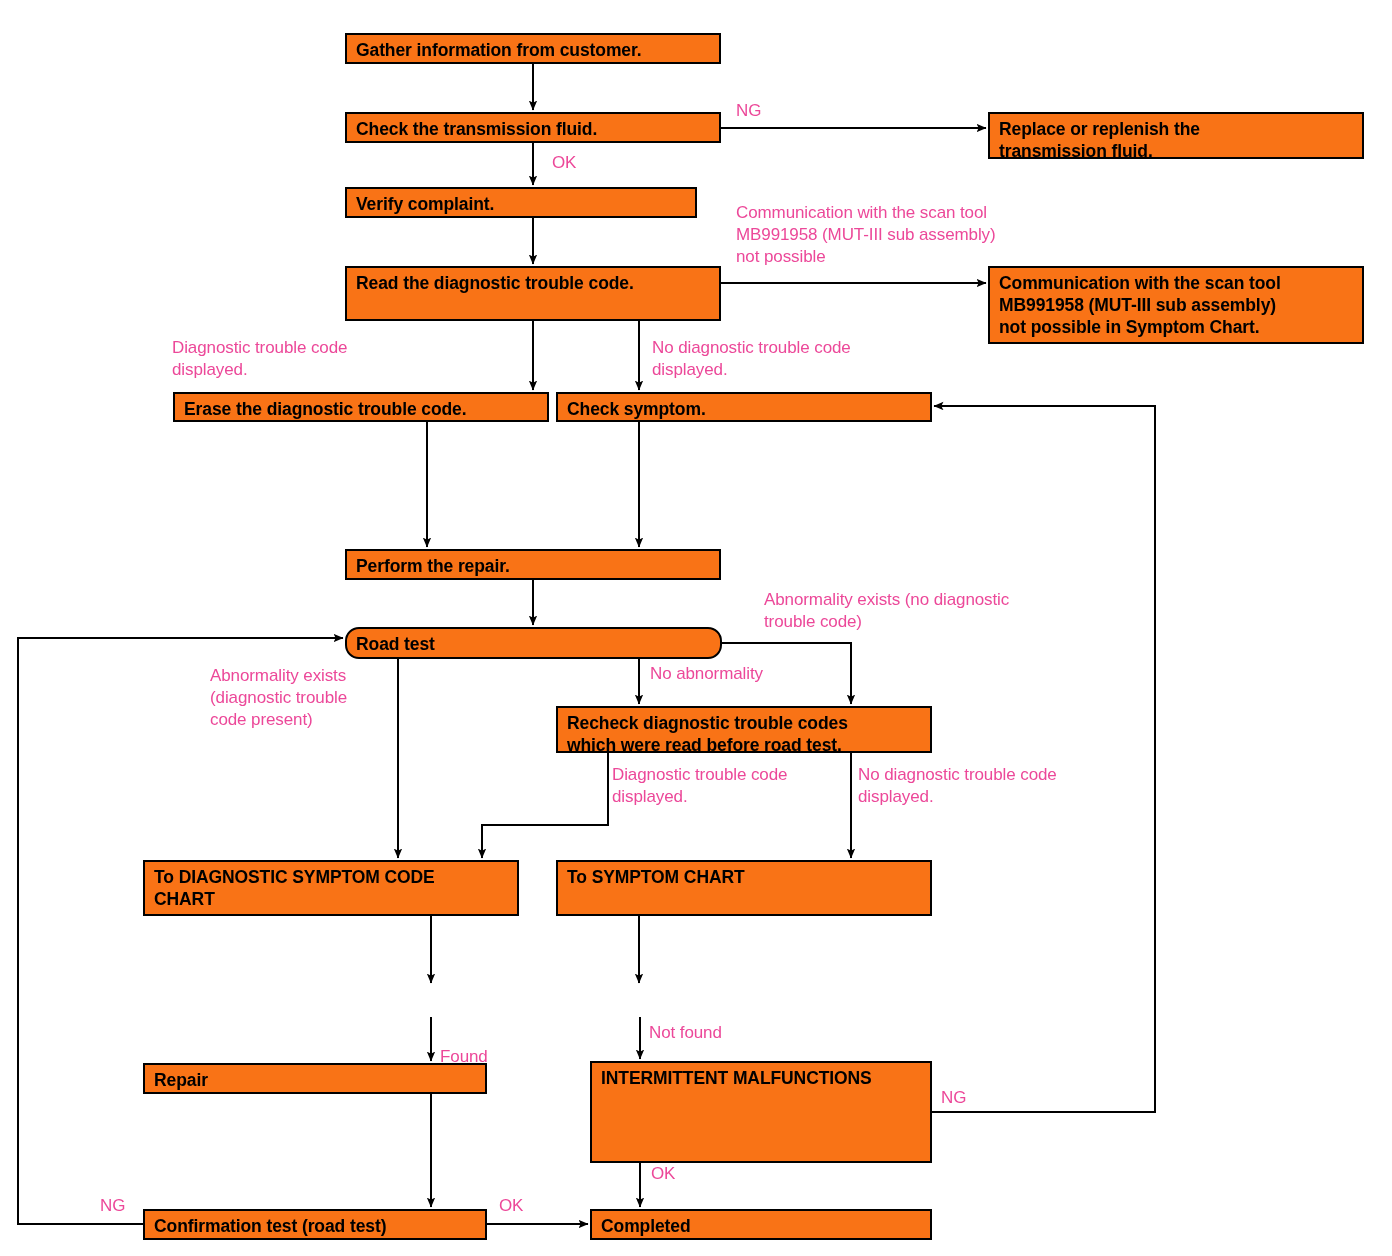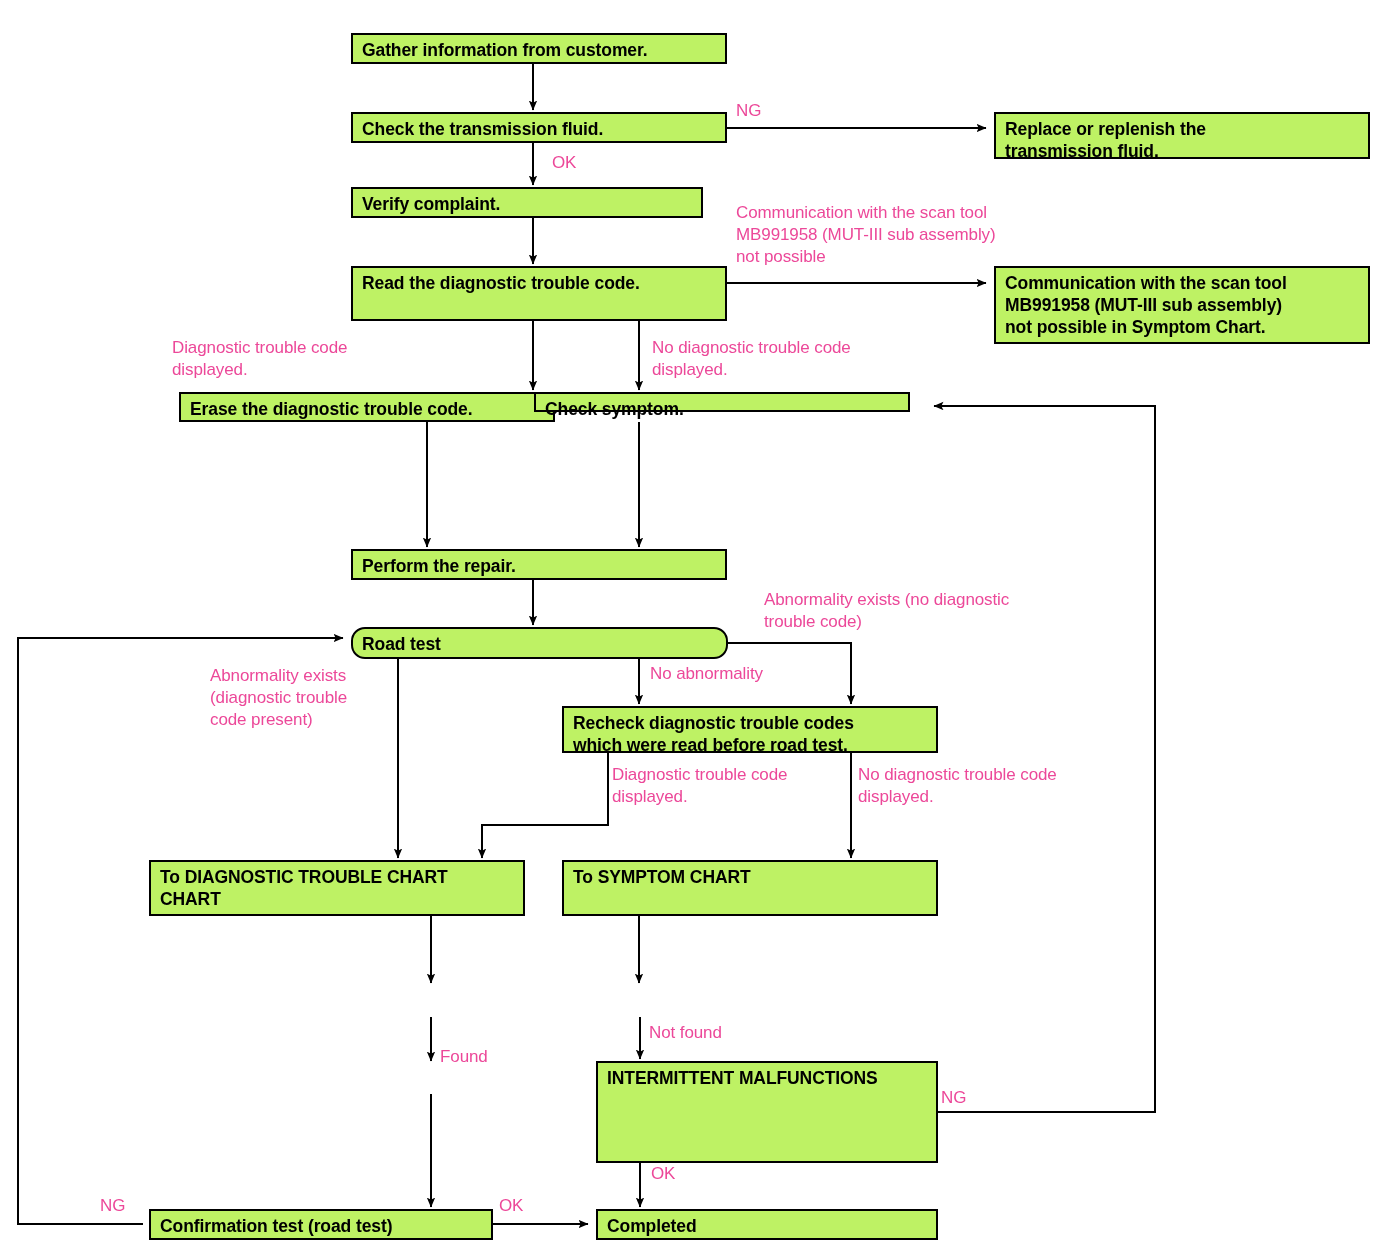--- a/index.html
+++ b/index.html
@@ -21,28 +21,27 @@
     position: absolute;
     left: 0;
     top: 0;
     width: 1392px;
     height: 1256px;
   }
   .node-box {
     position: absolute;
     box-sizing: border-box;
     border: 2px solid #000000;
-    background: #bef264;
+    background: #f97316;
     font-weight: bold;
     font-size: 17.5px;
     line-height: 22px;
     color: #000000;
     padding: 4px 12px 0 9px;
     letter-spacing: -0.1px;
-    margin-left: 6px;
   }
   .edge-label {
     position: absolute;
     font-size: 17px;
     line-height: 22px;
     color: #ec4899;
     font-weight: normal;
     white-space: pre;
     letter-spacing: -0.1px;
   }
@@ -120,35 +119,36 @@
   <div class="node-box" style="left:345px;top:187px;width:352px;height:31px;">Verify complaint.</div>
 
   <div class="node-box" style="left:345px;top:266px;width:376px;height:55px;">Read the diagnostic trouble code.</div>
 
   <div class="node-box" style="left:988px;top:266px;width:376px;height:78px;white-space:pre-line;">Communication with the scan tool
 MB991958 (MUT-III sub assembly)
 not possible in Symptom Chart.</div>
 
   <div class="node-box" style="left:173px;top:392px;width:376px;height:30px;">Erase the diagnostic trouble code.</div>
 
-  <div class="node-box" style="left:528px;top:392px;width:376px;height:20px;">Check symptom.</div>
+  <div class="node-box" style="left:556px;top:392px;width:376px;height:30px;">Check symptom.</div>
 
   <div class="node-box" style="left:345px;top:549px;width:376px;height:31px;">Perform the repair.</div>
 
   <div class="node-box" style="left:345px;top:627px;width:377px;height:32px;border-radius:14px;">Road test</div>
 
   <div class="node-box" style="left:556px;top:706px;width:376px;height:47px;white-space:pre-line;">Recheck diagnostic trouble codes
 which were read before road test.</div>
 
-  <div class="node-box" style="left:143px;top:860px;width:376px;height:56px;white-space:pre-line;">To DIAGNOSTIC TROUBLE CHART
+  <div class="node-box" style="left:143px;top:860px;width:376px;height:56px;white-space:pre-line;">To DIAGNOSTIC SYMPTOM CODE
 CHART</div>
 
   <div class="node-box" style="left:556px;top:860px;width:376px;height:56px;">To SYMPTOM CHART</div>
 
 
+  <div class="node-box" style="left:143px;top:1063px;width:344px;height:31px;">Repair</div>
 
   <div class="node-box" style="left:590px;top:1061px;width:342px;height:102px;">INTERMITTENT MALFUNCTIONS</div>
 
   <div class="node-box" style="left:143px;top:1209px;width:344px;height:31px;">Confirmation test (road test)</div>
 
   <div class="node-box" style="left:590px;top:1209px;width:342px;height:31px;">Completed</div>
 
   <div class="edge-label" style="left:736px;top:100px;">NG</div>
 
   <div class="edge-label" style="left:552px;top:152px;">OK</div>

